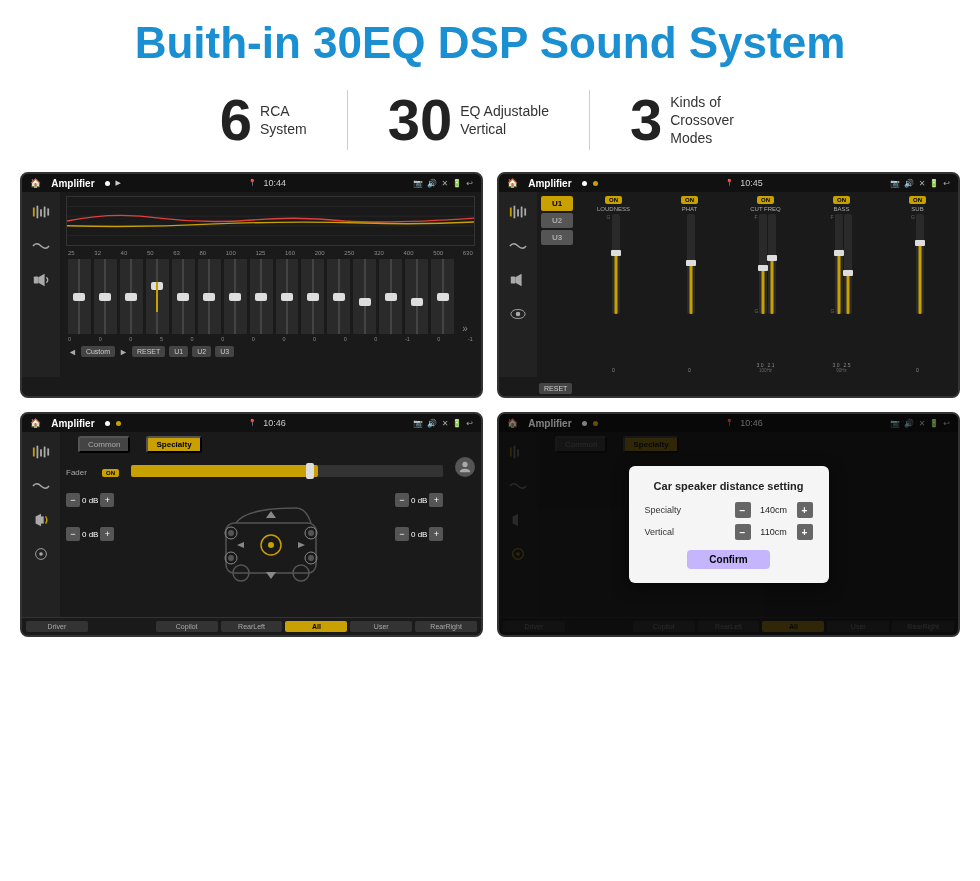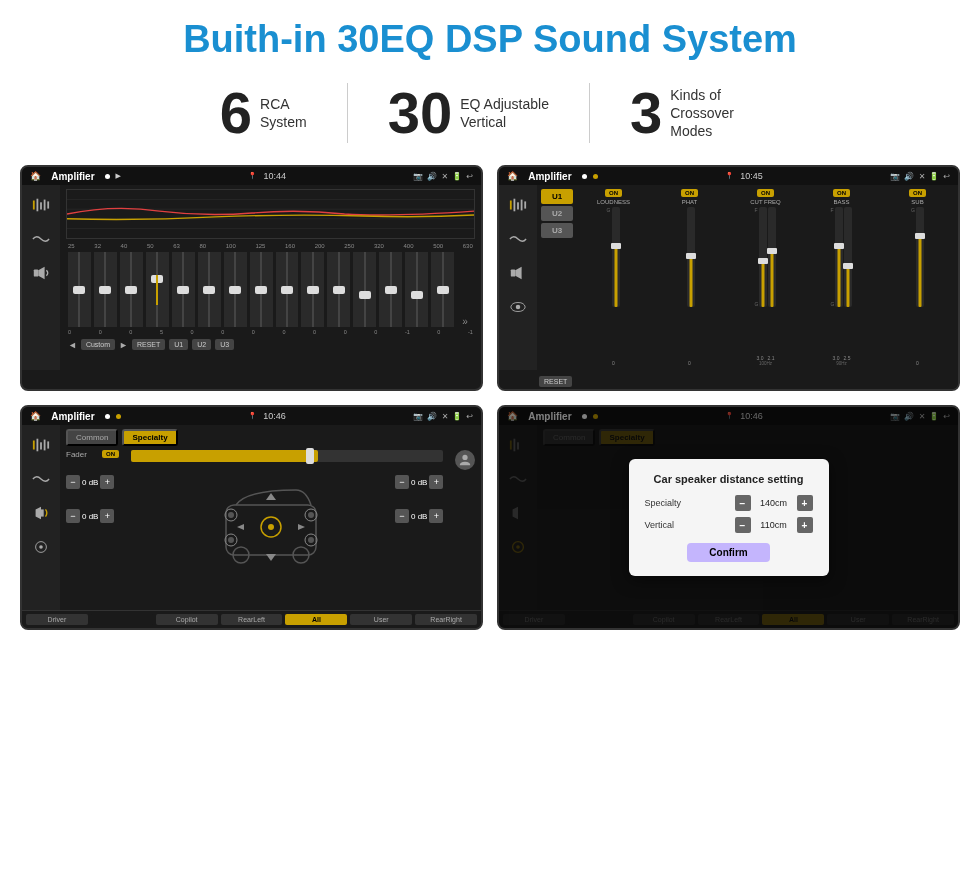--- a/index.html
+++ b/index.html
@@ -10,21 +10,21 @@
       font-family: Arial, sans-serif;
       overflow: hidden;
     }
 
     
     .page-header {
       text-align: center;
       padding: 18px 0 10px;
     }
     .main-title {
-      font-size: 38px;
+      font-size: 44px;
       font-weight: 900;
       color: #1a8fd1;
     }
 
     
     .stats-row {
       display: flex;
       align-items: center;
       justify-content: center;
       gap: 0;
@@ -276,31 +276,32 @@
       display: flex;
       gap: 4px;
       margin-bottom: 4px;
     }
     .fader-tab {
       font-size: 8px;
       padding: 2px 8px;
       border-radius: 3px;
       background: #444;
       color: #aaa;
+      margin-left: 12px;
     }
     .fader-tab.active {
       background: #c8a000;
       color: #000;
       font-weight: bold;
     }
     .fader-row {
       display: flex;
-      align-items: flex-start;
+      align-items: flex-end;
       gap: 6px;
-      margin-bottom: 5px;
+      margin-bottom: 16px;
     }
     .fader-label {
       font-size: 8px;
       color: #aaa;
       width: 30px;
     }
     .fader-on {
       background: #c8a000;
       color: #000;
       font-size: 6px;

